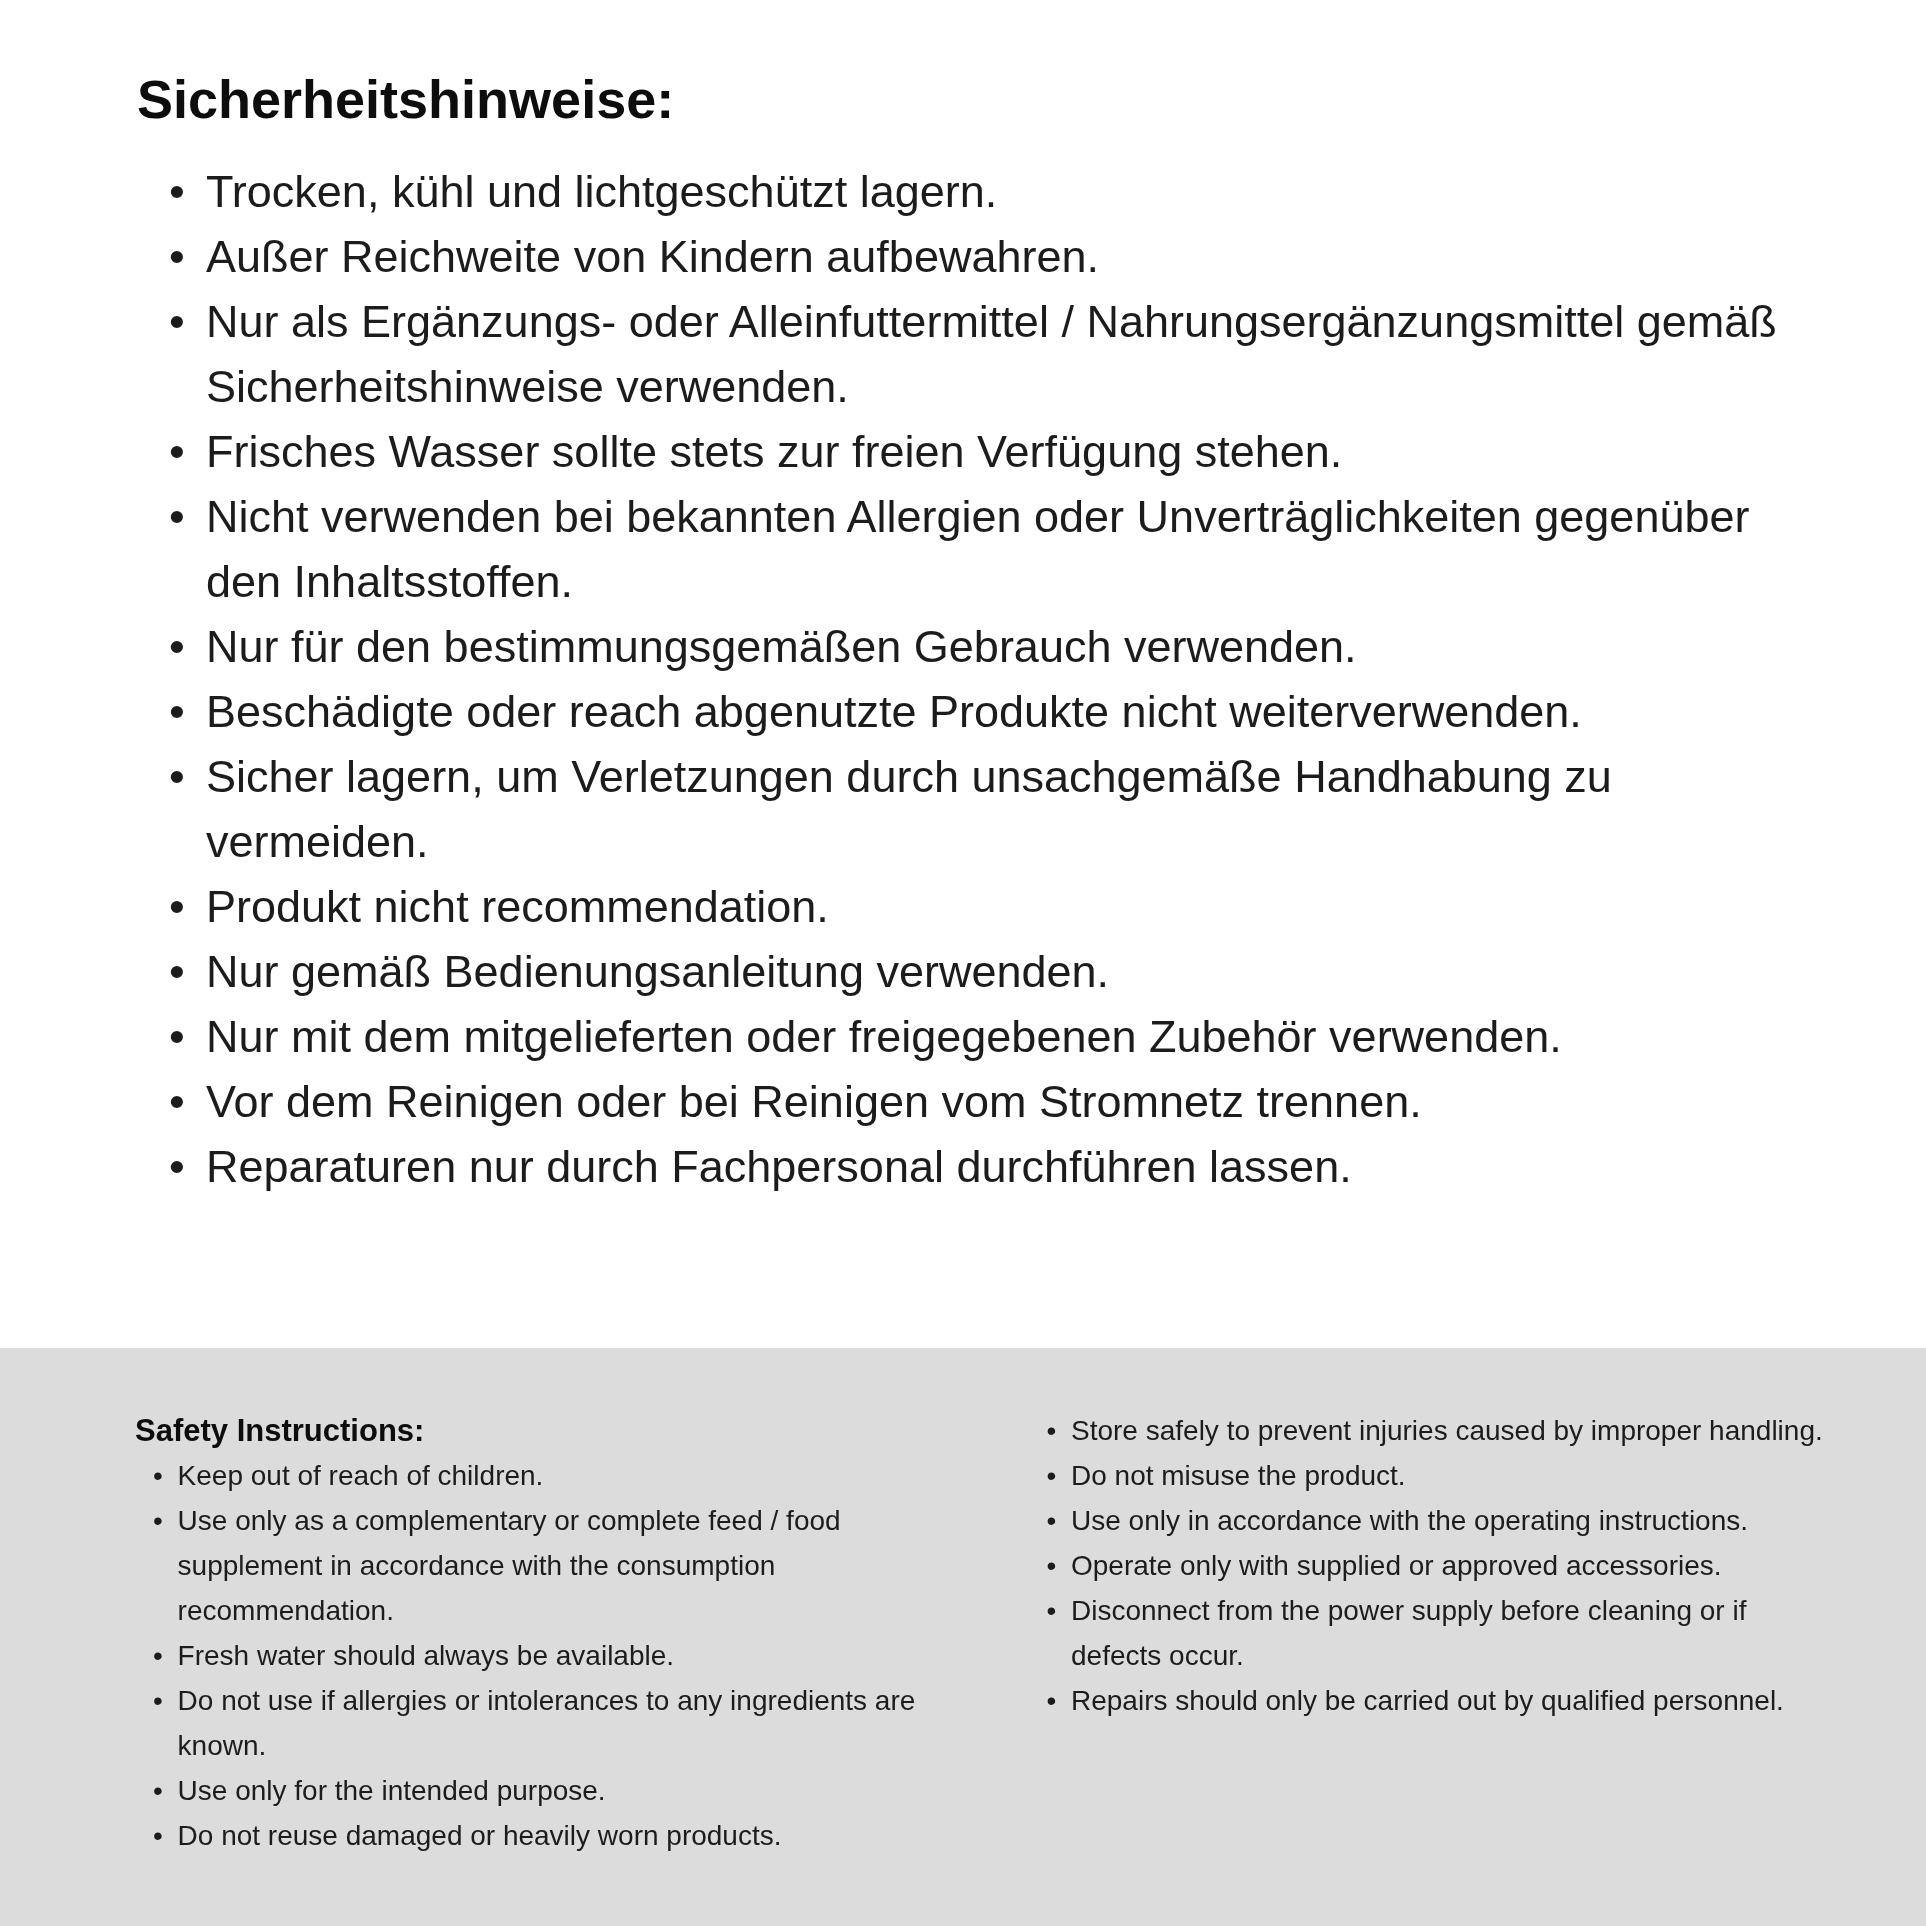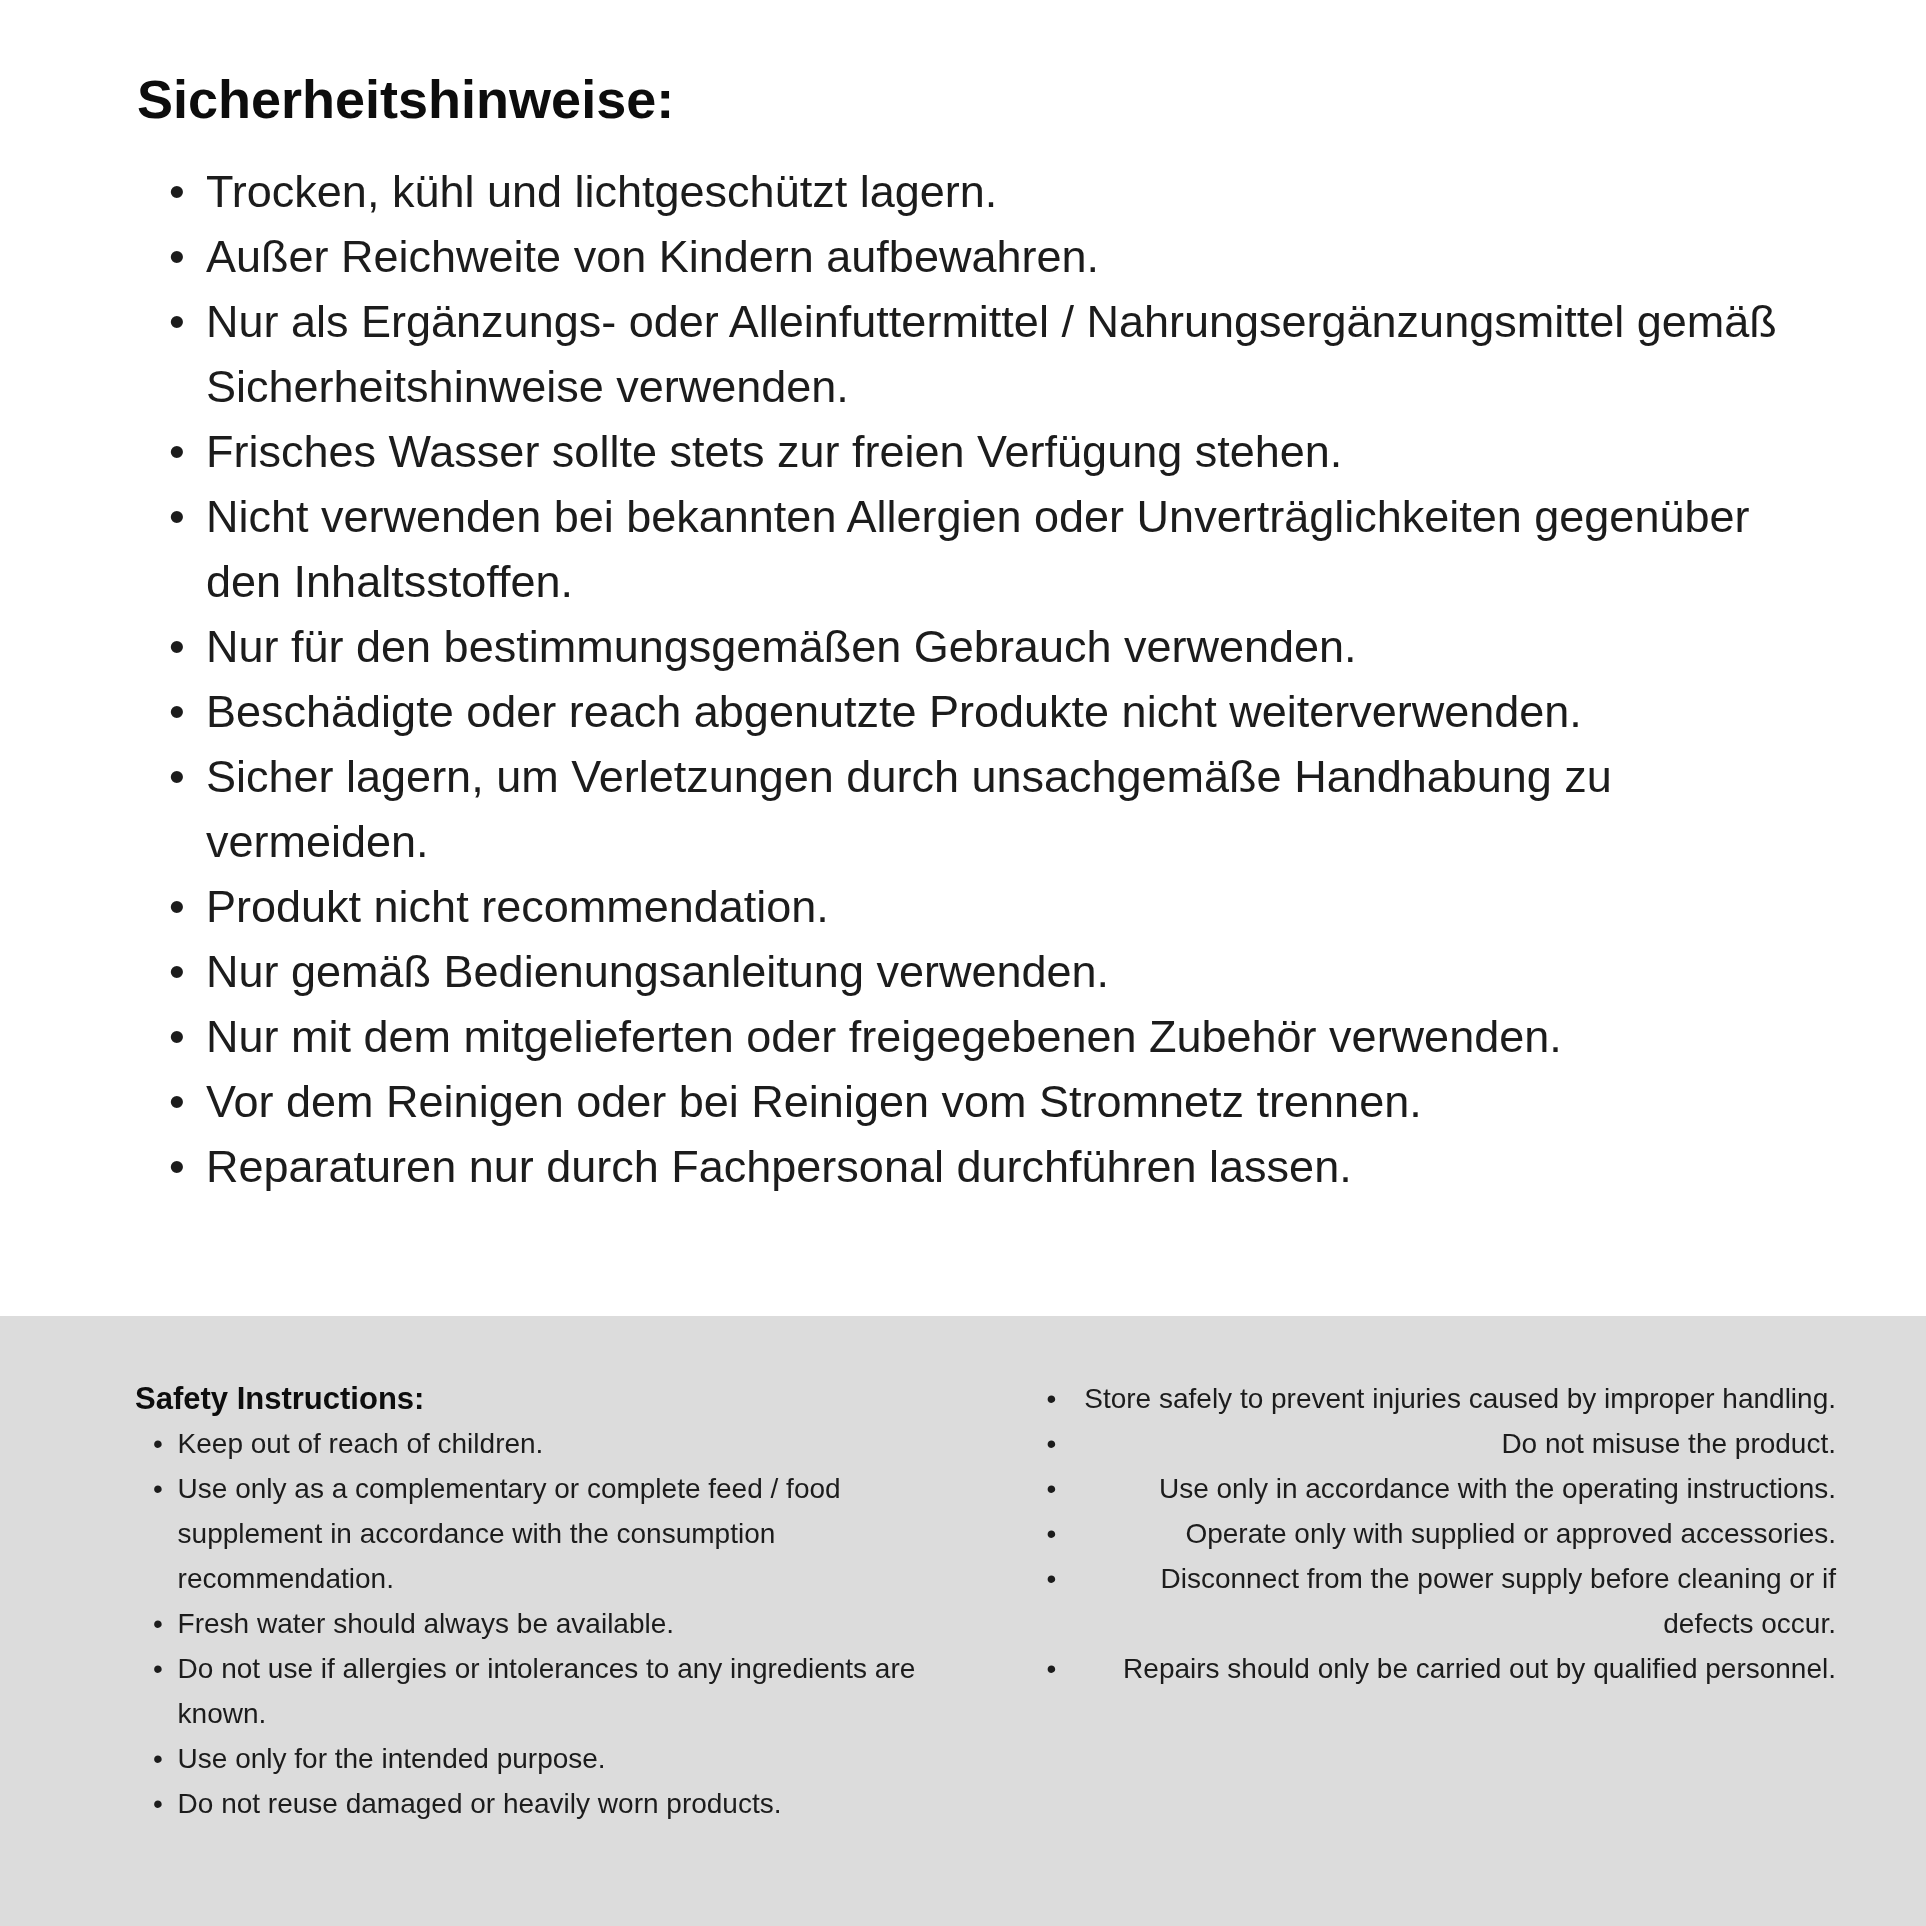--- a/index.html
+++ b/index.html
@@ -1,15 +1,15 @@
 <!DOCTYPE html>
 <html style="--background: #ffffff; --footer-background: #dcdcdc; --text: #1c1c1c;font-size:10.3px"><head>
 <meta charset="utf-8">
 <style>
-  * { margin: 0; padding: 0; box-sizing: border-box; }
+  * { margin: 0; padding: 0; box-sizing: border-box; gap: 32px; }
 
   html, body {
     width: 1926px;
     background: var(--background, #ffffff);
     font-family: "Liberation Sans", sans-serif;
     color: var(--text, #1c1c1c);
   }
 
   .page {
     width: 1926px;
@@ -55,21 +55,21 @@
   
   .english-section {
     flex: 1 1 auto;
     background: var(--footer-background, #dcdcdc);
     padding: 60px 90px 0 135px;
     display: flex;
     gap: 58px;
   }
 
   .col-left { width: 847px; flex: 0 0 auto; }
-  .col-right { flex: 1 1 auto; padding-top: 0; text-align: right; }
+  .col-right { flex: 1 1 auto; padding-top: 0; }
 
   .title-en {
     font-size: 31px;
     font-weight: 700;
     color: #0d0d0d;
     line-height: 45px;
   }
 
   .list-en {
     font-size: 28px;

